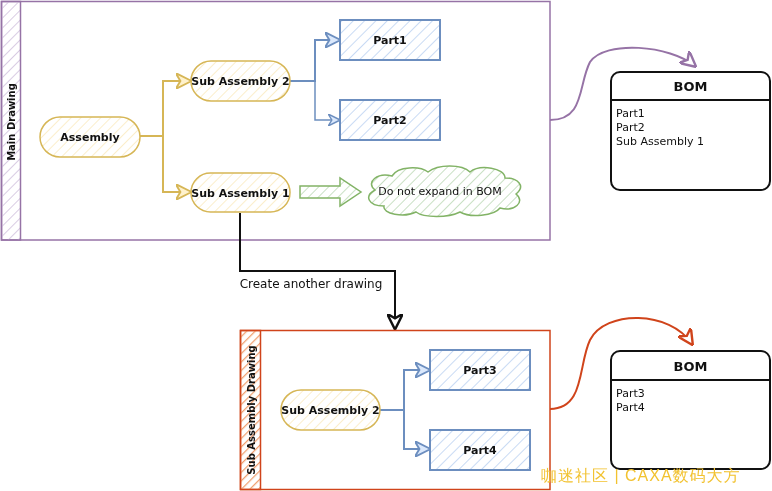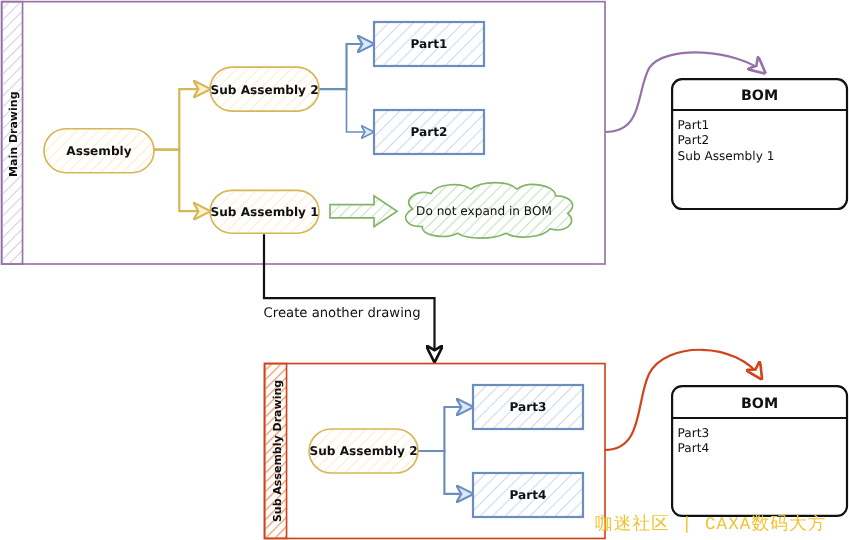--- a/index.html
+++ b/index.html
@@ -6,21 +6,21 @@
     body { width: 772px; height: 491px; position: relative; overflow: hidden;
            font-family: "DejaVu Sans", sans-serif; }
     svg#diagram { position: absolute; left: 0; top: 0; }
     .lbl { font-family: "DejaVu Sans", sans-serif; font-weight: bold; font-size: 11px; fill: #111; }
     .lbl-plain { font-family: "DejaVu Sans", sans-serif; font-size: 11px; fill: #111; }
     .bom-title { font-family: "DejaVu Sans", sans-serif; font-weight: bold; font-size: 13px; fill: #111; }
     .bom-item { font-family: "DejaVu Sans", sans-serif; font-size: 11px; fill: #111; }
     .connector-text { font-family: "DejaVu Sans", sans-serif; font-size: 12px; fill: #111; }
     .vert { font-family: "DejaVu Sans", sans-serif; font-weight: bold; font-size: 10px; fill: #111; }
     .watermark { position: absolute; left: 541px; top: 466px; color: #f2c230;
-                 font-family: Liberation Mono, monospace; font-size: 16px; letter-spacing: 1px; white-space: nowrap; }
+                 font-family: Liberation Sans, sans-serif; font-size: 16px; letter-spacing: 1px; white-space: nowrap; }
   </style>
 </head>
 <body>
 
 <svg id="diagram" width="772" height="491" viewBox="0 0 772 491" xmlns="http://www.w3.org/2000/svg">
   <defs>
     <pattern id="hatch-purple" width="7" height="7" patternUnits="userSpaceOnUse" patternTransform="rotate(45)">
       <line x1="0" y1="0" x2="0" y2="7" stroke="#d9cce3" stroke-width="2"></line>
     </pattern>
     <pattern id="hatch-orange" width="6" height="6" patternUnits="userSpaceOnUse" patternTransform="rotate(45)">

